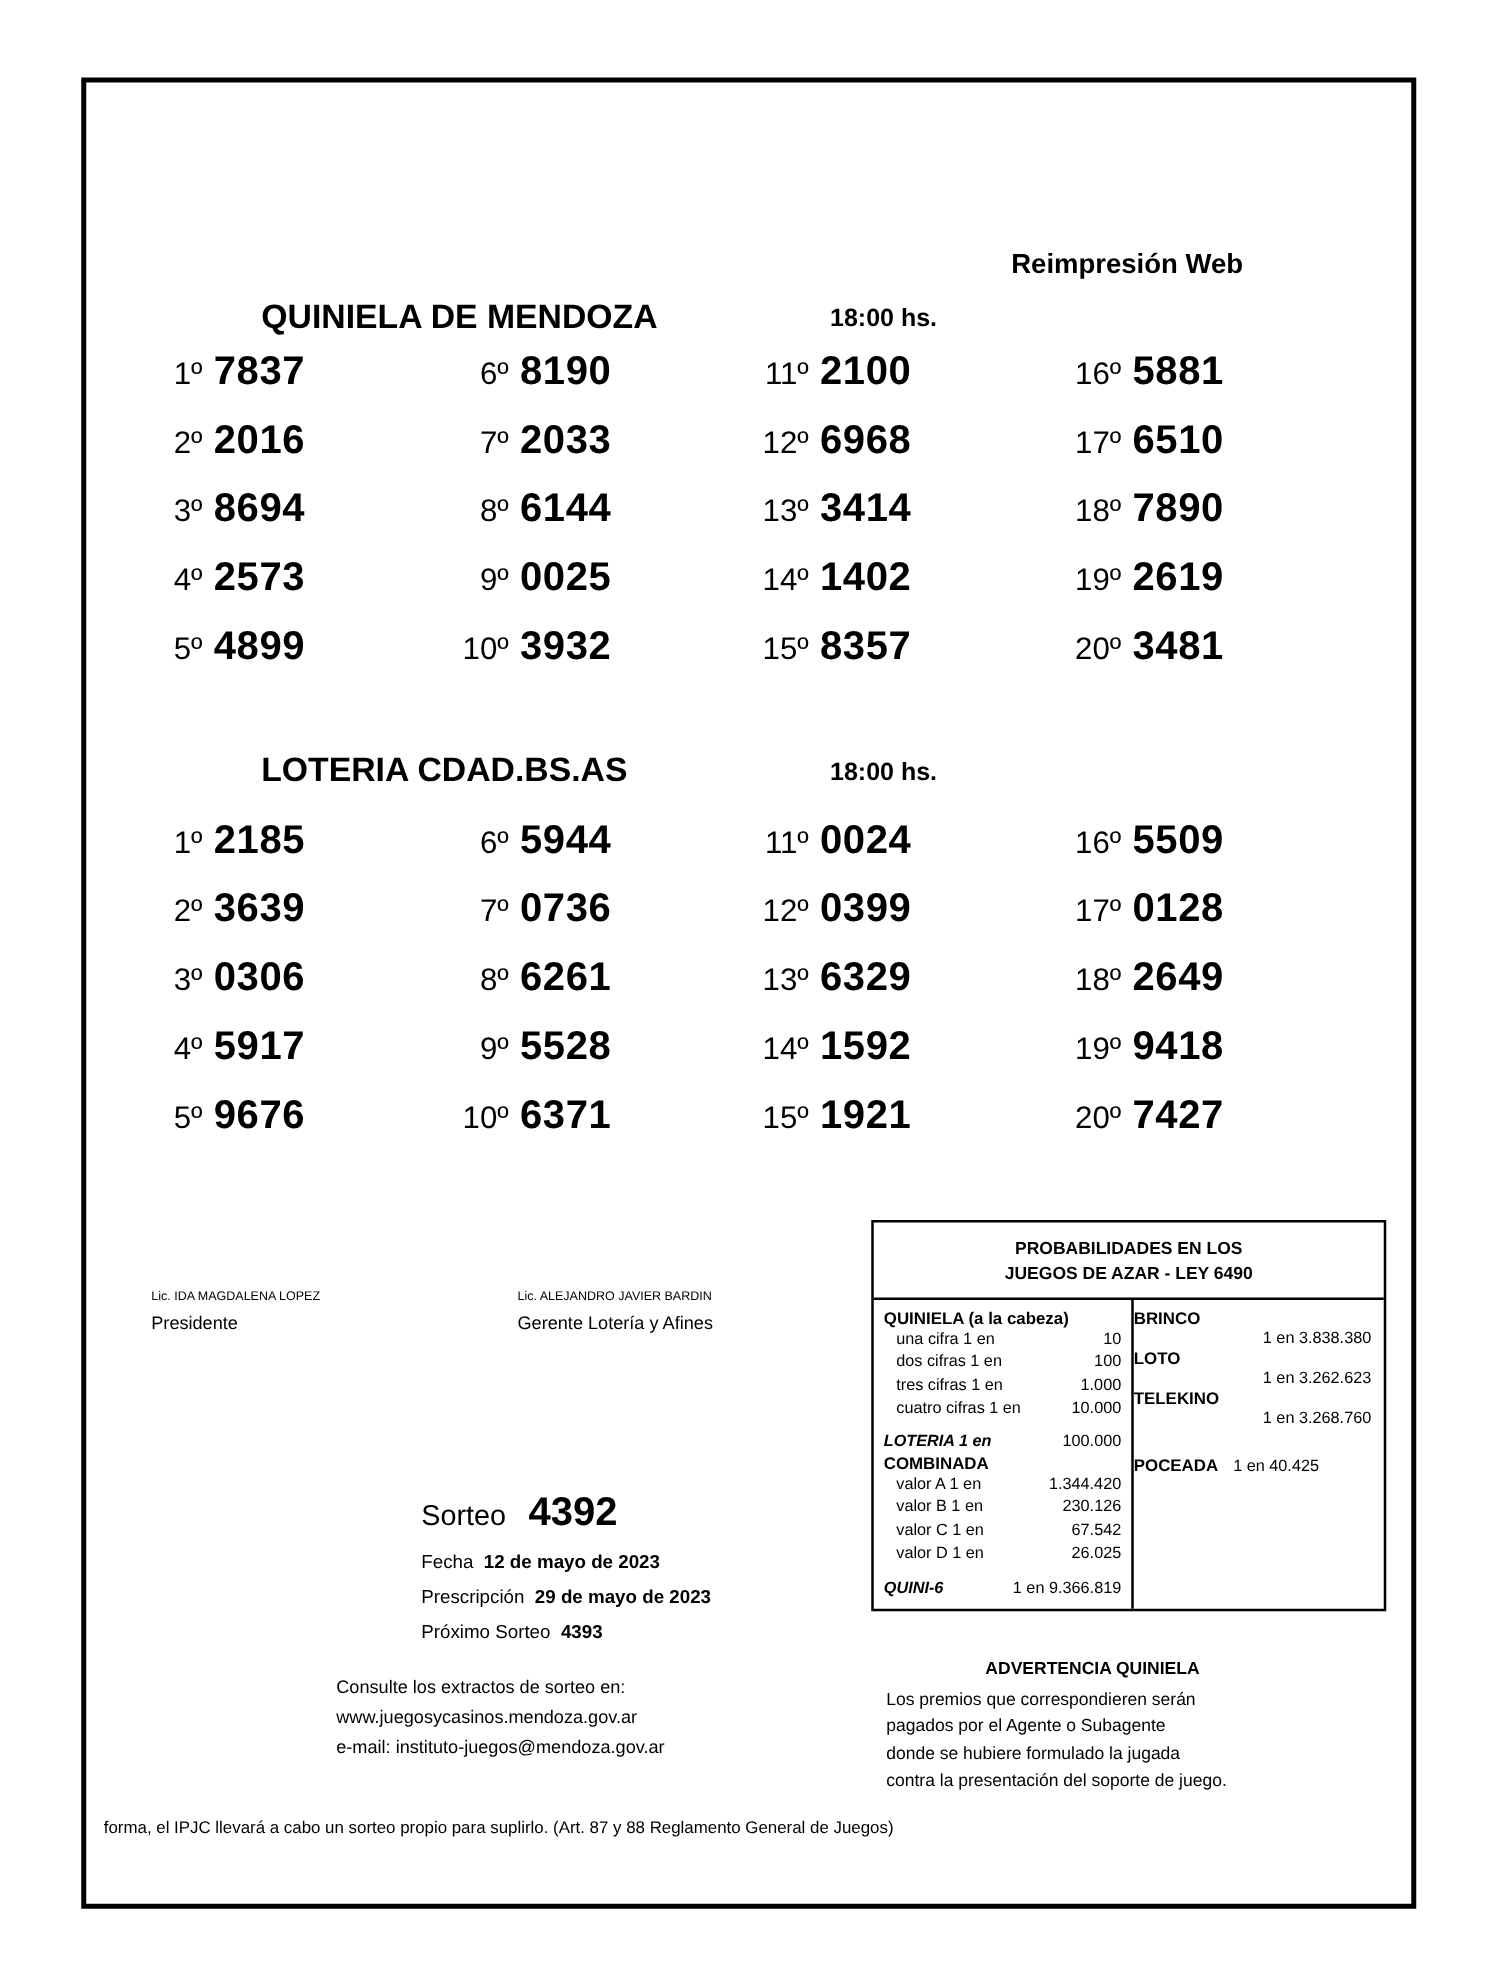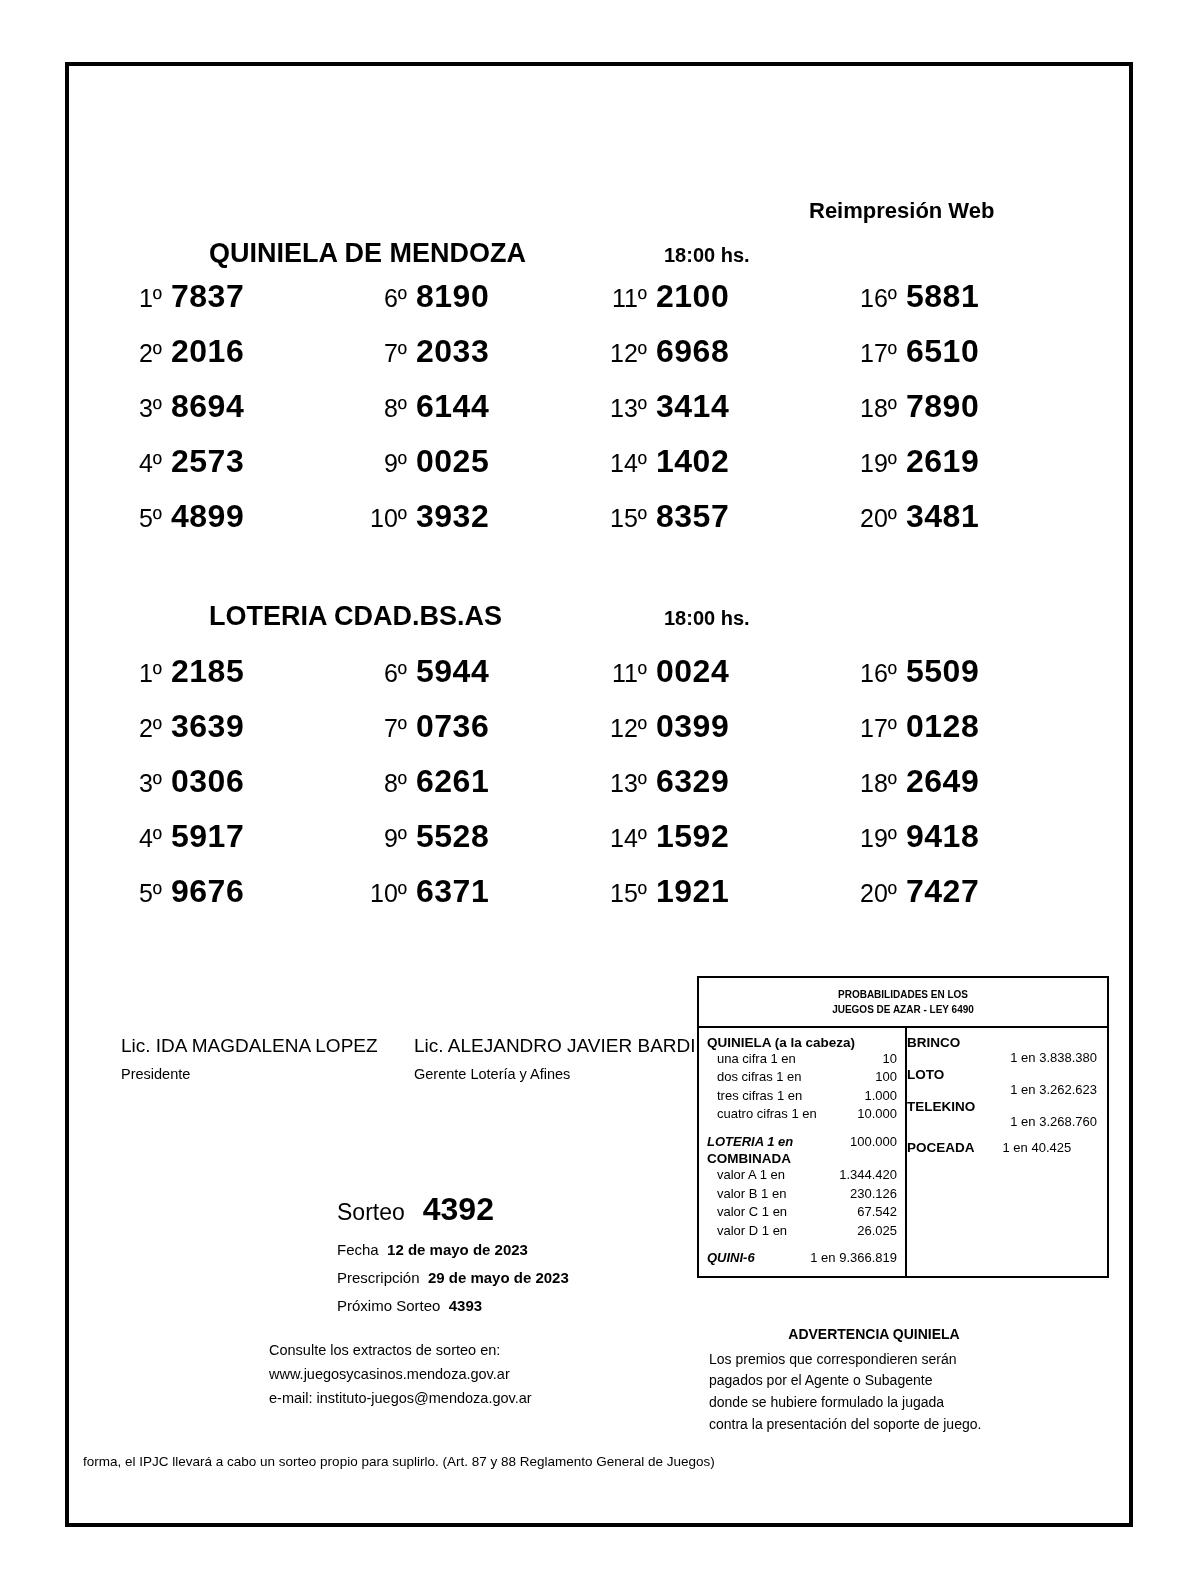--- a/index.html
+++ b/index.html
@@ -110,21 +110,21 @@
 
   
   .signatures {
     position: absolute;
     left: 52px;
     top: 963px;
     font-size: 14.5px;
     line-height: 1.75;
   }
   .sig-block { position: absolute; white-space: nowrap; }
-  .sig-name { font-size: 19px; }
+  .sig-name { font-size: 10px; }
   .sig-role { font-size: 14.5px; }
 
   
   .sorteo-block {
     position: absolute;
     left: 268px;
     top: 1125px;
   }
   .sorteo-line {
     display: flex;
@@ -144,21 +144,21 @@
   .prob-box {
     position: absolute;
     left: 628px;
     top: 910px;
     width: 412px;
     border: 2.5px solid #000;
     background: #fff;
   }
   .prob-head {
     text-align: center;
-    font-size: 10px;
+    font-size: 14px;
     font-weight: bold;
     line-height: 1.45;
     padding: 10px 4px 9px;
     border-bottom: 2.5px solid #000;
   }
   .prob-body { display: flex; }
   .prob-left {
     width: 208px;
     border-right: 2.5px solid #000;
     padding: 7px 8px 8px 8px;
@@ -183,21 +183,21 @@
   .p-gap { height: 9px; }
   .p-inline {
     display: flex;
     justify-content: space-between;
     line-height: 1.42;
   }
   .p-inline .lbl { font-weight: bold; font-style: italic; }
   .rgame { margin-bottom: 2px; }
   .rgame .gname { font-weight: bold; font-size: 13.5px; display: block; }
   .rgame .godds { display: block; text-align: right; padding-right: 4px; }
-  .rgame-inline { display: flex; gap: 28px; align-items: flex-start; }
+  .rgame-inline { display: flex; gap: 12px; align-items: flex-start; margin-top: 13px; }
   .rgame-inline .gname { font-weight: bold; font-size: 13.5px; }
 
   
   .advertencia {
     position: absolute;
     left: 640px;
     top: 1258px;
     width: 330px;
     font-size: 14px;
     line-height: 1.55;

